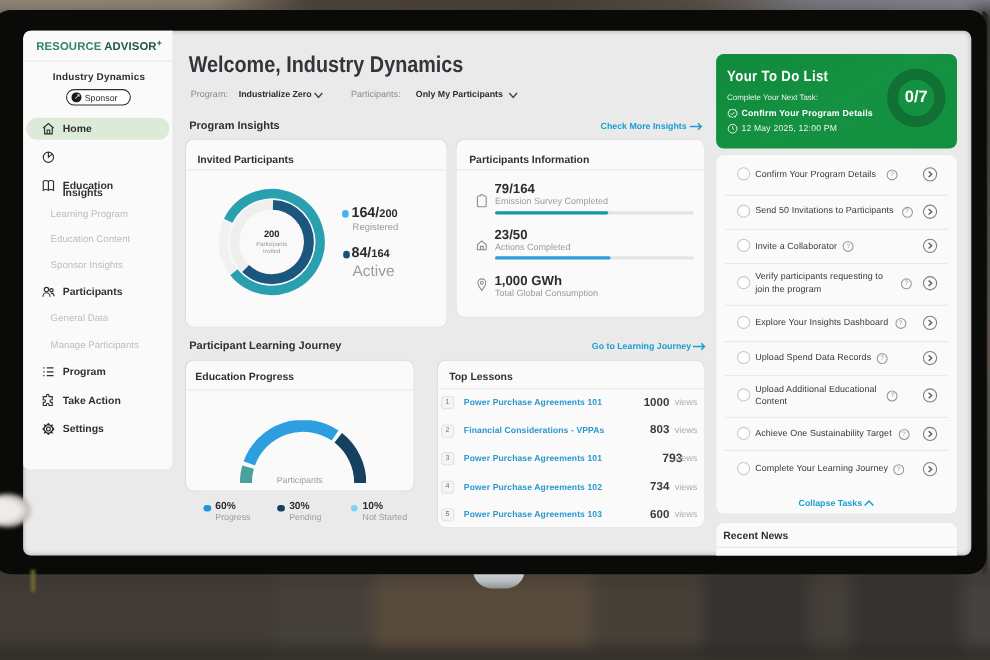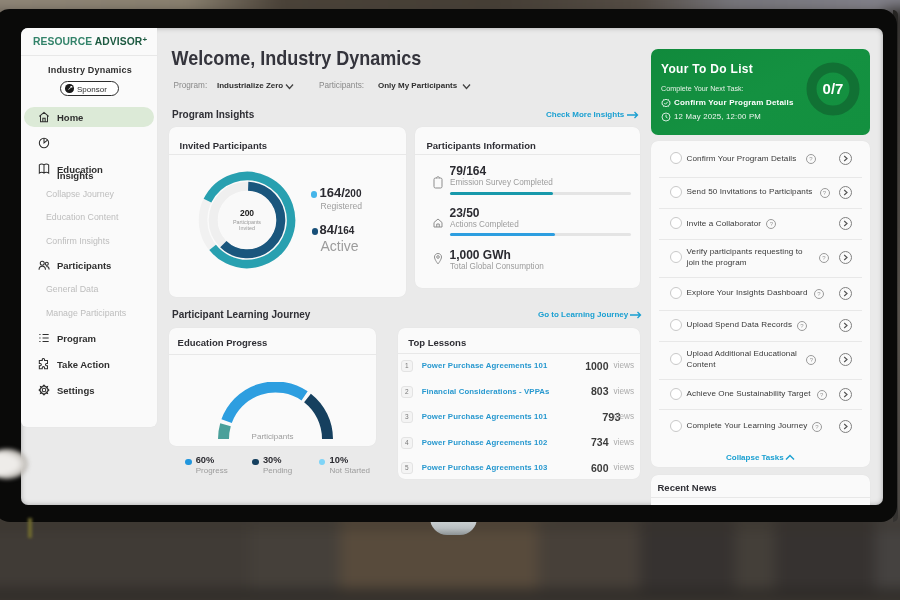--- a/index.html
+++ b/index.html
@@ -70,23 +70,23 @@
     <div class="nav" style="top:83.5px;">Home</div>
     <svg class="ic" style="top:108px;" viewBox="0 0 24 24" fill="none" stroke="#2f2f2f" stroke-width="1.8">
         <circle cx="12" cy="12" r="8"></circle>
         <path d="M12 4 V12 L18 7"></path>
       </svg>
     <div class="nav" style="top:114px;margin-top:28px;">Insights</div>
     <svg class="ic" style="top:134px;" viewBox="0 0 24 24" fill="none" stroke="#2f2f2f" stroke-width="1.8">
         <path d="M12 5 C10 3.5 6 3.5 4 5 V19 C6 17.5 10 17.5 12 19 C14 17.5 18 17.5 20 19 V5 C18 3.5 14 3.5 12 5 V19"></path>
       </svg>
     <div class="nav" style="top:135.5px;">Education</div>
-    <div class="sub" style="top:160.5px;">Collapse Journey</div>
+    <div class="sub" style="top:160.5px;">Learning Program</div>
     <div class="sub" style="top:184px;">Education Content</div>
-    <div class="sub" style="top:207.5px;">Confirm Insights</div>
+    <div class="sub" style="top:207.5px;">Sponsor Insights</div>
     <svg class="ic" style="top:230px;" viewBox="0 0 24 24" fill="none" stroke="#2f2f2f" stroke-width="1.8">
         <circle cx="9" cy="9" r="3.4"></circle>
         <path d="M3.5 20 C3.5 15.5 7 14 9 14 C11 14 14.5 15.5 14.5 20"></path>
         <circle cx="16.8" cy="10" r="2.6"></circle>
         <path d="M16 14.5 C19 14.5 20.8 16.5 20.8 19.5"></path>
       </svg>
     <div class="nav" style="top:231.5px;">Participants</div>
     <div class="sub" style="top:256px;">General Data</div>
     <div class="sub" style="top:279.5px;">Manage Participants</div>
     <svg class="ic" style="top:303px;" viewBox="0 0 24 24" fill="none" stroke="#2f2f2f" stroke-width="1.8">

